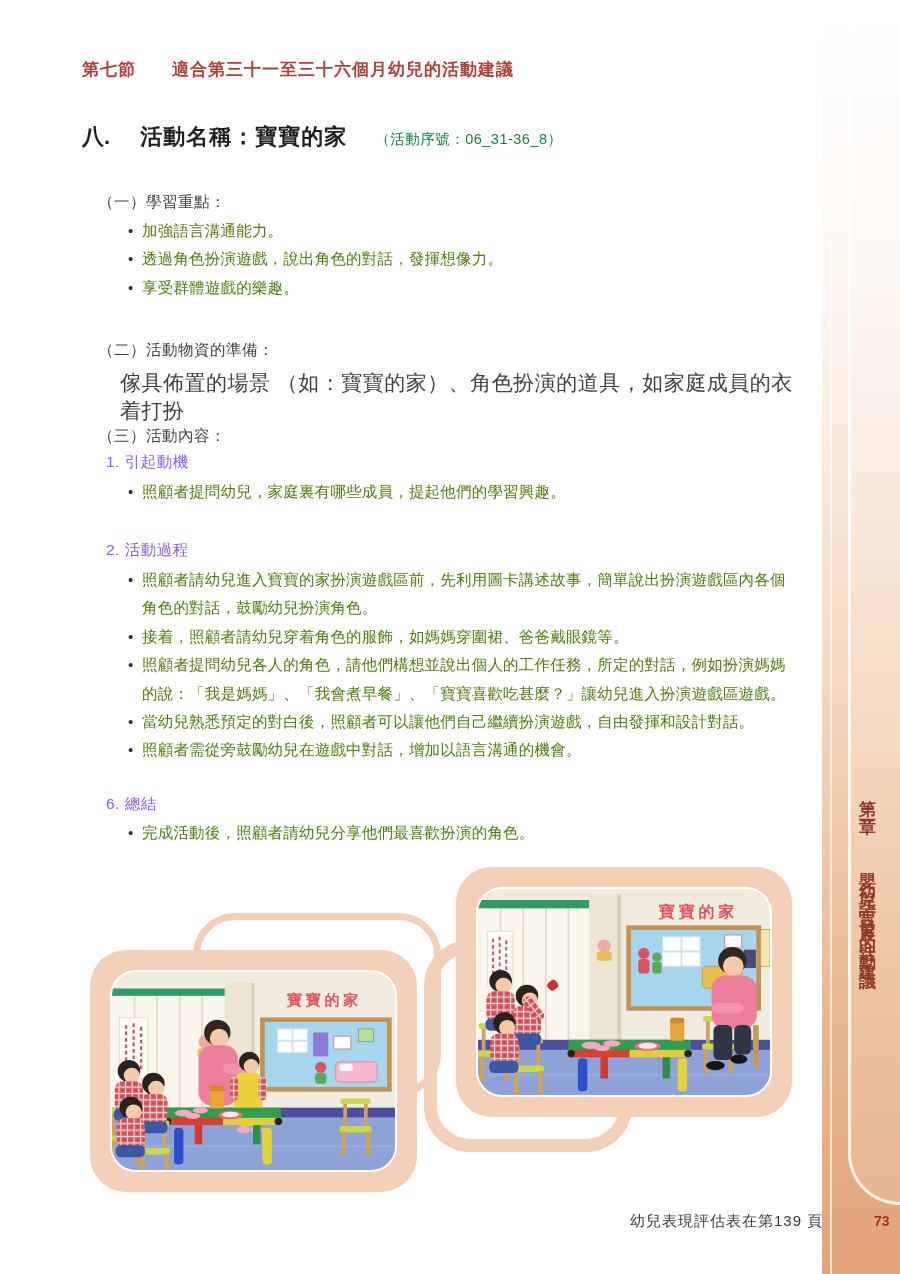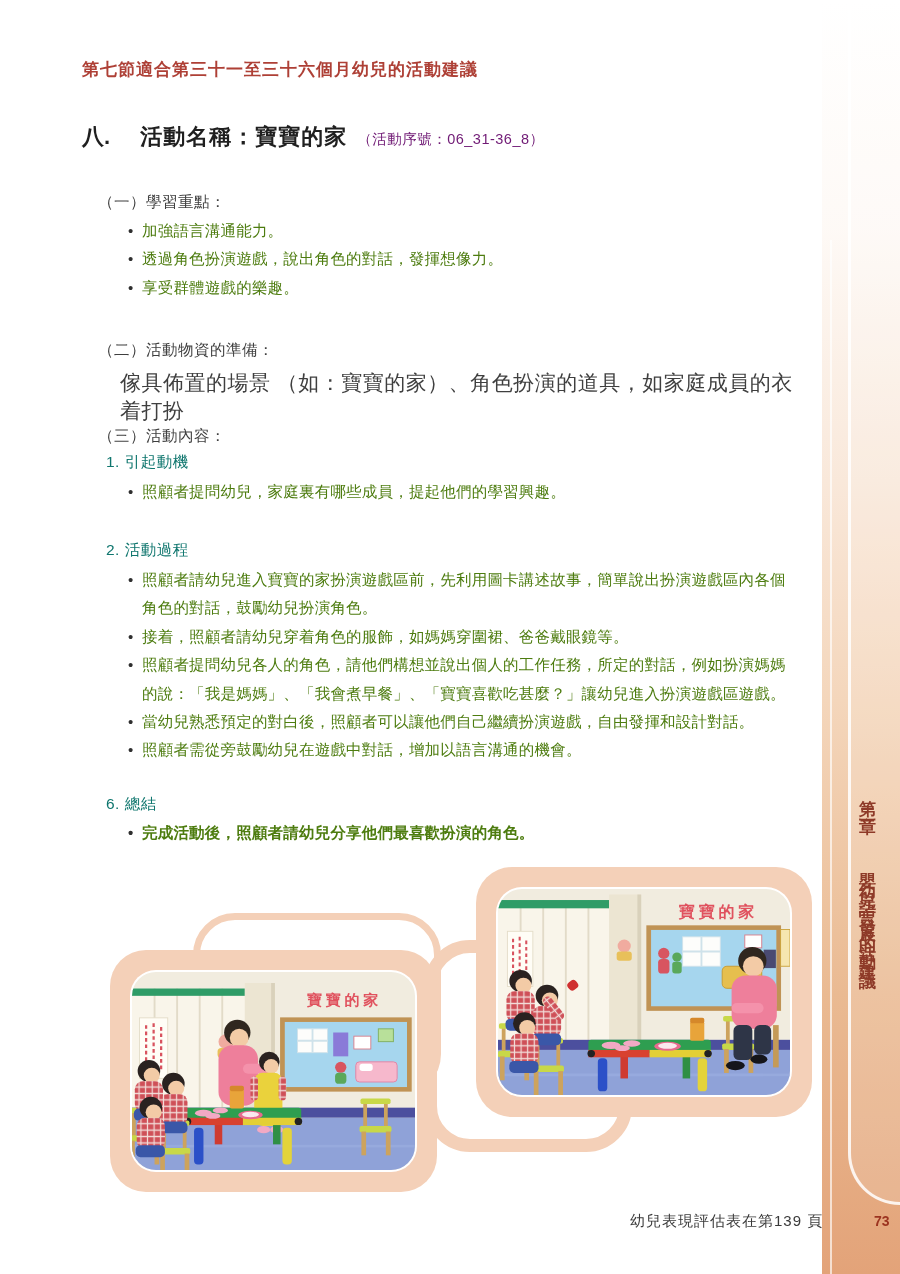--- a/index.html
+++ b/index.html
@@ -5,46 +5,46 @@
   html,body{margin:0;padding:0;}
   body{
     width:900px;height:1274px;position:relative;overflow:hidden;
     background:#ffffff;
     font-family:"Liberation Sans","DejaVu Sans",sans-serif;
     color:#3f3f3f;
   }
   .abs{position:absolute;}
 
   
-  .doc-header{left:82px;top:58px;display:flex;
+  .doc-header{left:82px;top:58px;display:flex;gap:36px;
     font-size:17px;font-weight:bold;color:#ae4036;letter-spacing:1px;}
   
   .doc-title{left:82px;top:122px;display:flex;align-items:baseline;}
   .doc-title .num{font-size:22px;font-weight:bold;color:#1f1f1f;margin-right:18px;}
   .doc-title .txt{font-size:22px;font-weight:bold;color:#1f1f1f;letter-spacing:1px;margin-left:12px;}
-  .doc-title .serial{font-size:14.5px;color:#701a75;margin-left:10px;letter-spacing:.5px;}
+  .doc-title .serial{font-size:14.5px;color:#15803d;margin-left:28px;letter-spacing:.5px;}
 
   
   .sec-heading{font-size:15.5px;line-height:24px;color:#3f3f3f;letter-spacing:.5px;margin-left:16px;}
-  .sub-label{font-size:15.5px;color:#0f766e;letter-spacing:.5px;}
+  .sub-label{font-size:15.5px;color:#8b5cf6;letter-spacing:.5px;}
   .plain-line{font-size:21px;color:#3f3f3f;letter-spacing:.5px;}
   .bullets{display:flex;flex-direction:column;}
   .bullet{display:flex;align-items:flex-start;line-height:28.4px;}
   .bullet .dot{width:14px;flex:0 0 14px;font-size:15px;color:#2f2f2f;}
   .bullet .dot::before{content:"•";}
   .bullet .btxt{font-size:15.5px;color:#4d7c0f;letter-spacing:.2px;max-width:648px;}
 
   
   .outlineA{left:193px;top:913px;width:248px;height:183px;
     border:7px solid #f4d0b8;border-radius:42px;box-sizing:border-box;}
   .outlineB{left:424px;top:940px;width:208px;height:212px;
     border:13px solid #f4d0b8;border-radius:46px;box-sizing:border-box;}
 
   
-  .photo-frame{background:#f4d0b8;box-sizing:border-box;padding:20px;border-radius:36px;margin-left:20px;}
+  .photo-frame{background:#f4d0b8;box-sizing:border-box;padding:20px;border-radius:36px;}
   .photo-frame .inner{background:#ffffff;padding:2px;border-radius:26px;height:100%;box-sizing:border-box;}
   .photo-frame svg{display:block;width:100%;height:100%;border-radius:24px;}
   .photo-left{left:90px;top:950px;width:327px;height:242px;}
   .photo-right{left:456px;top:867px;width:336px;height:250px;}
 
   
   .side-strip{left:822px;top:0;width:78px;height:1274px;
     background:linear-gradient(180deg,
       rgba(255,255,255,0) 0%,
       rgba(250,233,219,0.25) 18%,
@@ -127,21 +127,21 @@
       <span class="dot"></span>
       <span class="btxt">當幼兒熟悉預定的對白後，照顧者可以讓他們自己繼續扮演遊戲，自由發揮和設計對話。</span>
     </div>
   <div class="bullet">
       <span class="dot"></span>
       <span class="btxt">照顧者需從旁鼓勵幼兒在遊戲中對話，增加以語言溝通的機會。</span>
     </div>
 </div>
 
 <div class="abs sub-label" style="left:106px;top:794px;">6. 總結</div>
-<div class="abs bullets" style="left:128px;top:819px;font-weight:bold;">
+<div class="abs bullets" style="left:128px;top:819px;">
   <div class="bullet">
       <span class="dot"></span>
       <span class="btxt">完成活動後，照顧者請幼兒分享他們最喜歡扮演的角色。</span>
     </div>
 </div>
 
 <div class="abs outlineA"></div>
 <div class="abs outlineB"></div>
 
 <div class="abs photo-frame photo-left">

